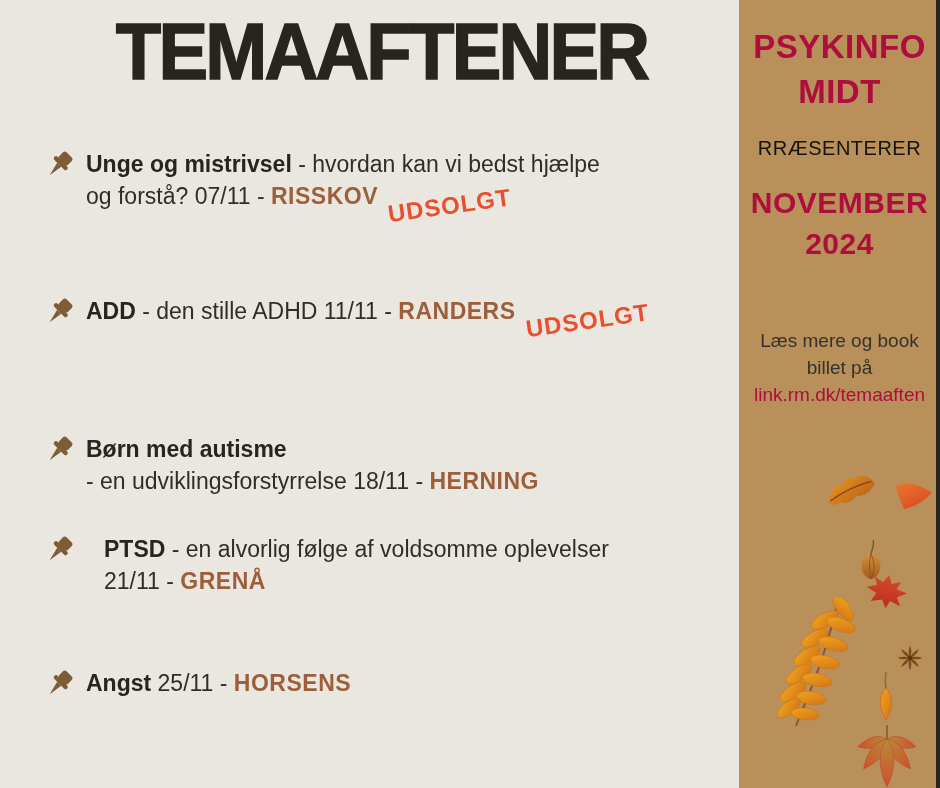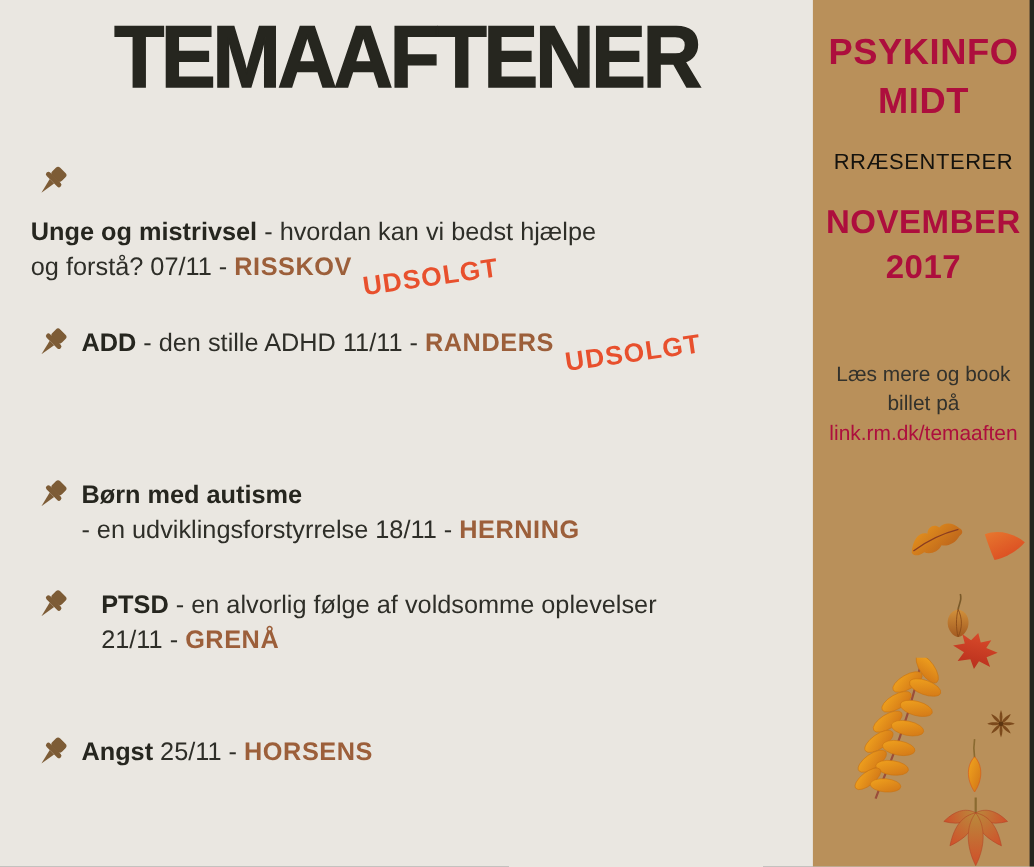--- a/index.html
+++ b/index.html
@@ -1,38 +1,38 @@
 <!DOCTYPE html>
 <html><head>
 <meta charset="utf-8">
 <style>
   html,body{margin:0;padding:0;background:#888;}
   .poster{
     position:relative;width:940px;height:788px;overflow:hidden;
     background:#eae7e1;font-family:"Liberation Sans",sans-serif;
   }
   
-  .main{position:absolute;top:0;left:0;width:739px;height:788px;text-decoration:underline;}
+  .main{position:absolute;top:0;left:12px;width:739px;height:788px;text-decoration:underline;}
   .title{
     position:absolute;top:6px;left:0;width:739px;margin:0;
     text-align:center;font-size:80px;font-weight:700;letter-spacing:-3px;
     color:#26261f;-webkit-text-stroke:1.5px #26261f;
     transform:scaleX(.93);transform-origin:50% 0;
     font-family:"Liberation Sans",sans-serif;
   }
   .event{position:absolute;left:28px;display:flex;gap:10px;align-items:flex-start;}
   .pin{flex:0 0 36px;width:36px;height:36px;margin-top:0;}
   .lines{font-size:23px;line-height:32px;color:#2e2e28;white-space:nowrap;}
   .ev-title{font-weight:700;color:#26261f;}
   .city{font-weight:700;color:#9c5f3a;letter-spacing:.5px;}
   .soldout{
     display:inline-block;font-weight:700;font-size:24px;letter-spacing:1px;
     color:#e8502d;transform:rotate(-8deg) translate(8px,11px);
   }
-  .ev1{top:148px;flex-direction:column;} .ev2{top:295px;} .ev3{top:401px;margin-top:32px;} .ev4{top:533px;gap:28px;} .ev5{top:667px;}
+  .ev1{top:148px;} .ev2{top:295px;} .ev3{top:401px;margin-top:32px;} .ev4{top:533px;gap:28px;} .ev5{top:667px;}
   
   .sidebar{
     position:absolute;top:0;right:0;width:201px;height:788px;
     background:#b9905a;text-align:center;
   }
   .brand{margin-top:24px;font-size:33px;line-height:45px;font-weight:700;
     color:#ad0e3d;letter-spacing:.5px;}
   .presents{margin-top:23px;font-size:20px;letter-spacing:.5px;color:#15130e;text-align:center;}
   .month{margin-top:22px;font-size:30px;line-height:41px;font-weight:700;
     color:#ad0e3d;letter-spacing:.5px;}
@@ -148,21 +148,21 @@
   </div>
 
   <div class="sidebar">
     <div class="brand">
       <div>PSYKINFO</div>
       <div>MIDT</div>
     </div>
     <div class="presents">RRÆSENTERER</div>
     <div class="month">
       <div>NOVEMBER</div>
-      <div>2017</div>
+      <div>2024</div>
     </div>
     <div class="book">
       <div>Læs mere og book</div>
       <div>billet på</div>
     </div>
     <div class="link">link.rm.dk/temaaften</div>
 
     <svg class="leaf" style="left:84px;top:470px" width="56" height="40" viewBox="0 0 56 40">
       <g transform="rotate(-18 28 20)">
         <path d="M3 25 C8 13 16 9 22 13 C24 7 31 6 34 11 C40 7 48 11 51 17 C54 20 53 23 49 24 C44 29 36 30 31 27 C26 32 18 32 14 28 C9 30 4 29 3 25 Z" fill="url(#gOak)"></path>

